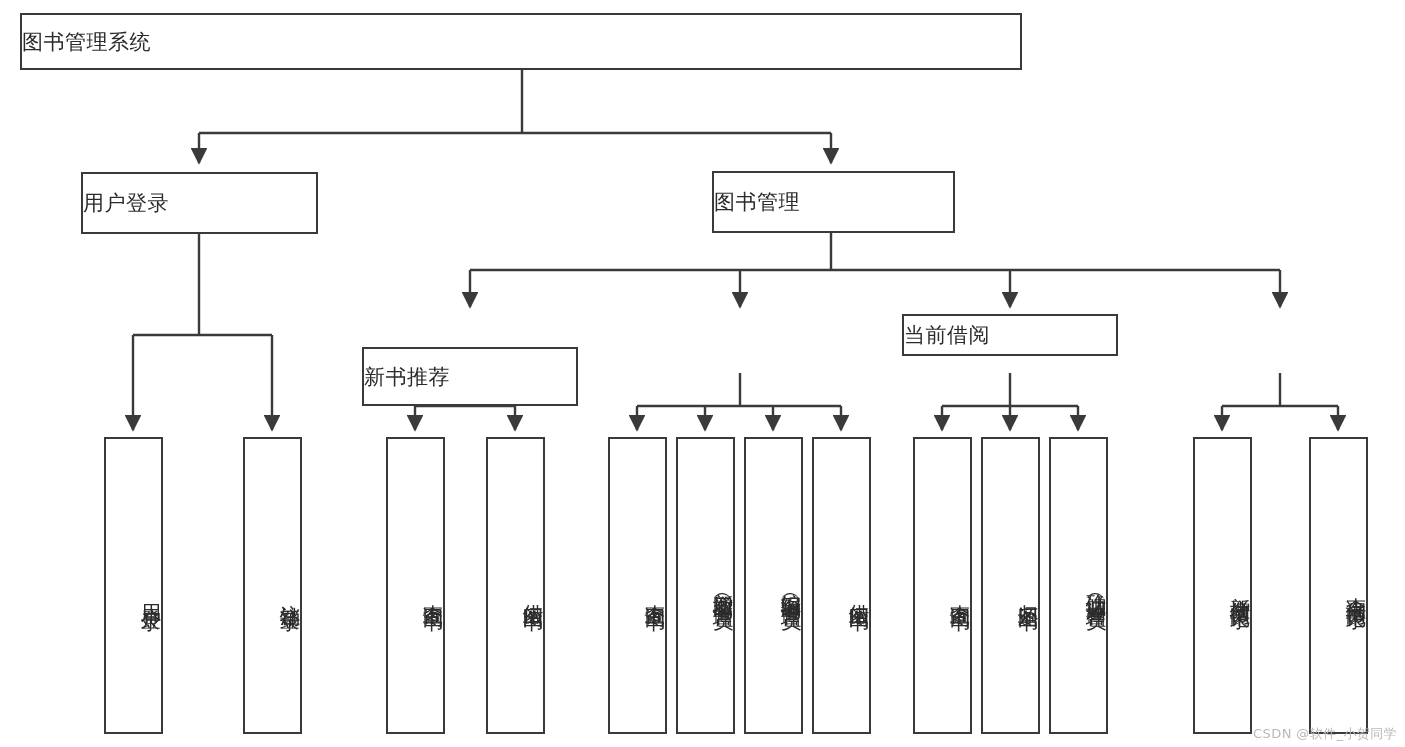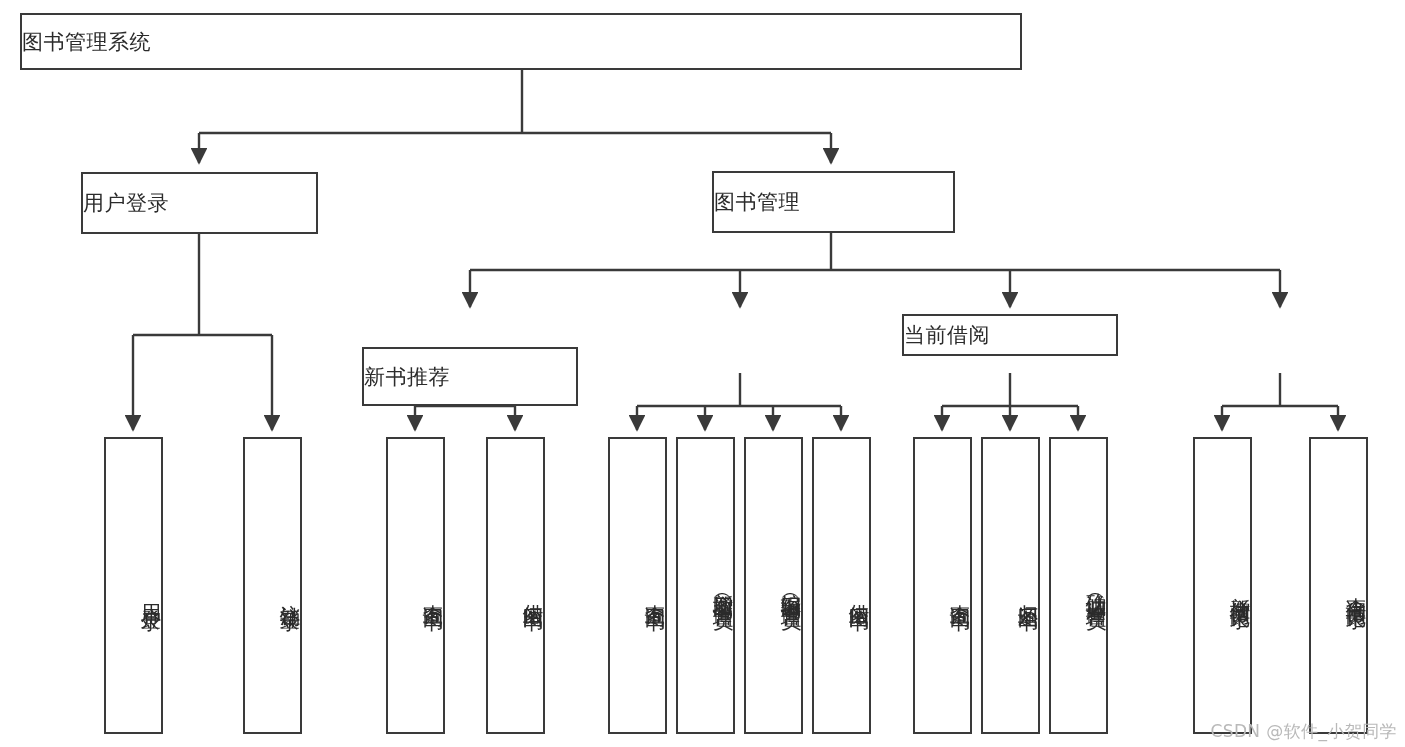--- a/index.html
+++ b/index.html
@@ -50,21 +50,21 @@
     align-items: flex-start;
     justify-content: center;
   }
   .node.vert.tall {
     padding-top: 6px;
   }
   .watermark {
     position: absolute;
     right: 8px;
     bottom: 4px;
-    font-size: 17px;
+    font-size: 13px;
     color: #b9b9b9;
     z-index: 3;
     white-space: nowrap;
     letter-spacing: 0.4px;
   }
 </style>
 </head>
 <body>
 
 <div id="canvas">

